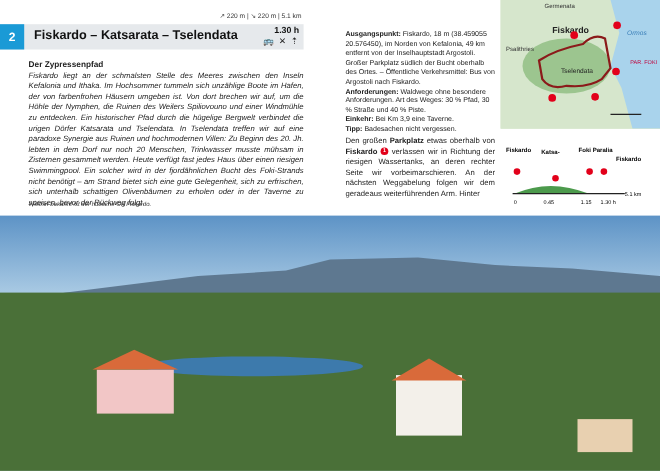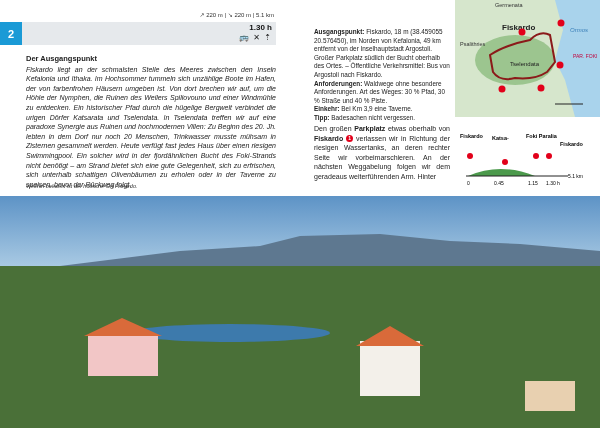--- a/index.html
+++ b/index.html
@@ -21,26 +21,27 @@
   .map { position: absolute; left: 455px; top: 0; width: 145px; height: 117px; background: #cfe3c4; overflow: hidden; }
   .profile { position: absolute; left: 460px; top: 132px; width: 130px; height: 56px; font-size: 5.5px; }
   .photo { position: absolute; left: 0; top: 196px; width: 600px; height: 232px; overflow: hidden; background: linear-gradient(#5d93c6 0%, #a8c9e3 30%, #b7cfdf 42%, #6f8aa0 48%, #3f6a3a 55%, #3f6a3a 100%); }
 </style>
 </head>
 <body>
 
 <div class="stats">↗ 220 m | ↘ 220 m | 5.1 km</div>
 <div class="header">
   <div class="num">2</div>
+  <div class="title">Fiskardo – Katsarata – Tselendata</div>
   <div class="time">1.30 h</div>
   <div class="icons">🚌 ✕ ⇡</div>
 </div>
 
 <div class="leftcol">
-  <h3>Der Ausgangspunkt</h3>
+  <h3>Der Zypressenpfad</h3>
   <p class="intro">Fiskardo liegt an der schmalsten Stelle des Meeres zwischen den Inseln Kefalonia und Ithaka. Im Hochsommer tummeln sich unzählige Boote im Hafen, der von farbenfrohen Häusern umgeben ist. Von dort brechen wir auf, um die Höhle der Nymphen, die Ruinen des Weilers Spiliovouno und einer Windmühle zu entdecken. Ein historischer Pfad durch die hügelige Bergwelt verbindet die urigen Dörfer Katsarata und Tselendata. In Tselendata treffen wir auf eine paradoxe Synergie aus Ruinen und hochmodernen Villen: Zu Beginn des 20. Jh. lebten in dem Dorf nur noch 20 Menschen, Trinkwasser musste mühsam in Zisternen gesammelt werden. Heute verfügt fast jedes Haus über einen riesigen Swimmingpool. Ein solcher wird in der fjordähnlichen Bucht des Foki-Strands nicht benötigt – am Strand bietet sich eine gute Gelegenheit, sich zu erfrischen, sich unterhalb schattigen Olivenbäumen zu erholen oder in der Taverne zu speisen, bevor der Rückweg folgt.</p>
 </div>
 <div class="caption">Weithin bekannt ist der hübsche Ort Fiskardo.</div>
 
 <div class="info">
   <b>Ausgangspunkt:</b> <span>Fiskardo, 18 m (38.459055 20.576450), im Norden von Kefalonia, 49 km entfernt von der Inselhauptstadt Argostoli. Großer Parkplatz südlich der Bucht oberhalb des Ortes. – Öffentliche Verkehrsmittel: Bus von Argostoli nach Fiskardo.</span><br>
   <b>Anforderungen:</b> <span>Waldwege ohne besondere Anforderungen. Art des Weges: 30 % Pfad, 30 % Straße und 40 % Piste.</span><br>
   <b>Einkehr:</b> <span>Bei Km 3,9 eine Taverne.</span><br>
   <b>Tipp:</b> <span>Badesachen nicht vergessen.</span>
 </div>

